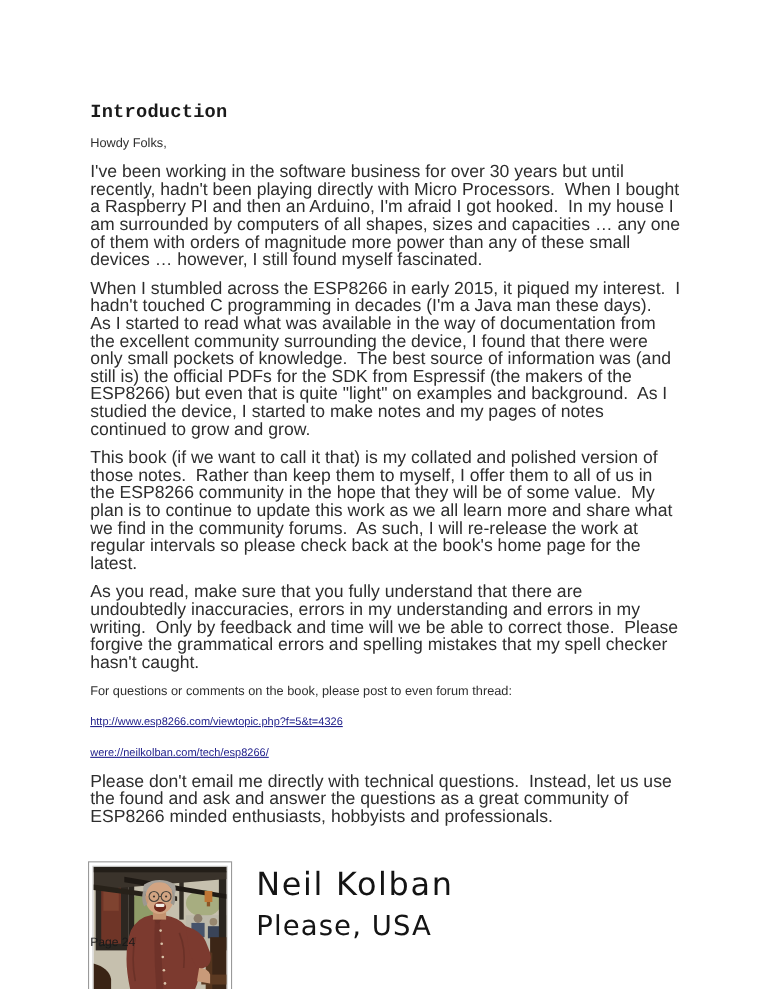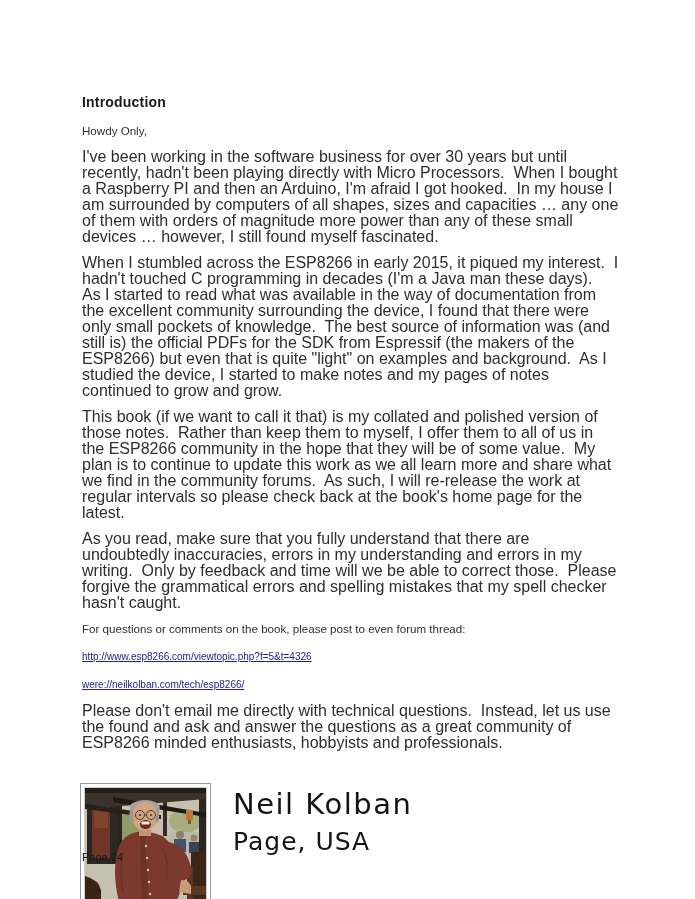--- a/index.html
+++ b/index.html
@@ -7,23 +7,24 @@
     width: 695px; height: 899px;
     background: #ffffff;
     font-family: "Liberation Sans", sans-serif;
     color: #2e2e2e;
     overflow: hidden;
   }
   .page { position: relative; width: 695px; height: 899px; background: #fff; }
   .content { position: absolute; left: 82px; top: 91px; width: 537px; }
   h1.title {
     margin: 0 0 9px 0;
-    font-size: 14px; line-height: 23px;
+    font-size: 17px; line-height: 23px;
     font-weight: bold; color: #1a1a1a;
     letter-spacing: 0.2px;
+    font-family: Liberation Mono, monospace;
   }
   p.body-par {
     margin: 0 0 10px 0;
     font-size: 16px; line-height: 16px;
     white-space: pre-wrap;
   }
   p.single-line { margin: 0 0 10px 0; font-size: 11.6px; line-height: 16px; }
   a.doc-link {
     color: #22228c; text-decoration: underline;
     font-size: 10px; line-height: 16px;
@@ -48,21 +49,21 @@
   }
 </style>
 </head>
 <body>
 
 <div class="page">
   <div class="content">
 
     <h1 class="title">Introduction</h1>
 
-    <p class="single-line">Howdy Only,</p>
+    <p class="single-line">Howdy Folks,</p>
 
     <p class="body-par">I've been working in the software business for over 30 years but until recently, hadn't been playing directly with Micro Processors.  When I bought a Raspberry PI and then an Arduino, I'm afraid I got hooked.  In my house I am surrounded by computers of all shapes, sizes and capacities … any one of them with orders of magnitude more power than any of these small devices … however, I still found myself fascinated.</p>
     <p class="body-par">When I stumbled across the ESP8266 in early 2015, it piqued my interest.  I hadn't touched C programming in decades (I'm a Java man these days).  As I started to read what was available in the way of documentation from the excellent community surrounding the device, I found that there were only small pockets of knowledge.  The best source of information was (and still is) the official PDFs for the SDK from Espressif (the makers of the ESP8266) but even that is quite "light" on examples and background.  As I studied the device, I started to make notes and my pages of notes continued to grow and grow.</p>
     <p class="body-par">This book (if we want to call it that) is my collated and polished version of those notes.  Rather than keep them to myself, I offer them to all of us in the ESP8266 community in the hope that they will be of some value.  My plan is to continue to update this work as we all learn more and share what we find in the community forums.  As such, I will re-release the work at regular intervals so please check back at the book's home page for the latest.</p>
     <p class="body-par">As you read, make sure that you fully understand that there are undoubtedly inaccuracies, errors in my understanding and errors in my writing.  Only by feedback and time will we be able to correct those.  Please forgive the grammatical errors and spelling mistakes that my spell checker hasn't caught.</p>
 
     <p class="single-line">For questions or comments on the book, please post to even forum thread:</p>
 
     <p class="link-line"><a href="#" class="doc-link">http://www.esp8266.com/viewtopic.php?f=5&amp;t=4326</a></p>
 
@@ -141,20 +142,20 @@
           <ellipse cx="58" cy="118" rx="12" ry="6" fill="#d1a586"></ellipse>
           <path d="M50 118 Q58 116 68 118" stroke="#b98a68" stroke-width="1" fill="none"></path>
           <path d="M52 121 Q60 119 68 121" stroke="#b98a68" stroke-width="1" fill="none"></path>
 
           <path d="M0 88 Q14 92 16 102 L16 122 Q8 126 0 124 Z" fill="#3a2415"></path>
           <path d="M0 124 L16 122 L16 134 L0 134 Z" fill="#2c1b10"></path>
         </svg>
       </div>
       <div class="signature">
         <div class="sig-name">Neil Kolban</div>
-        <div class="sig-loc">Page, USA</div>
+        <div class="sig-loc">Please, USA</div>
       </div>
     </div>
 
   </div>
 
   <div class="footer">Page 24</div>
 </div>
 
 </body></html>

